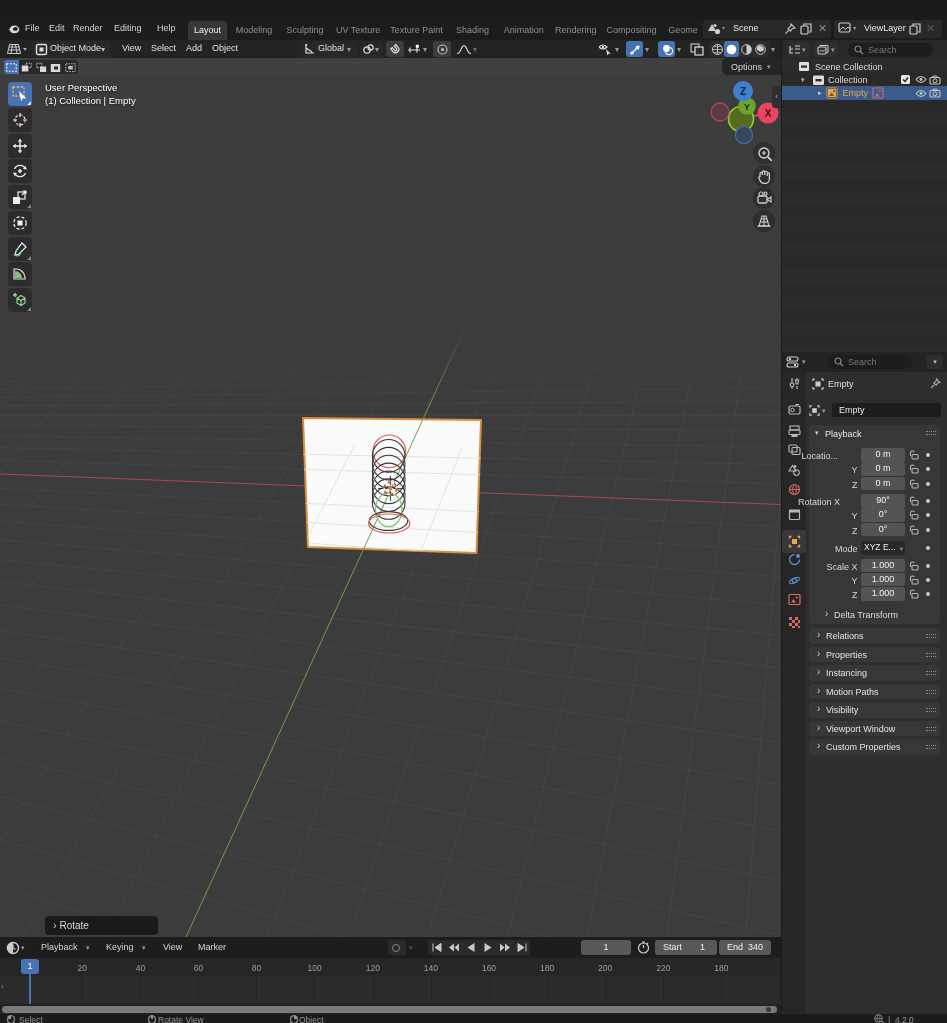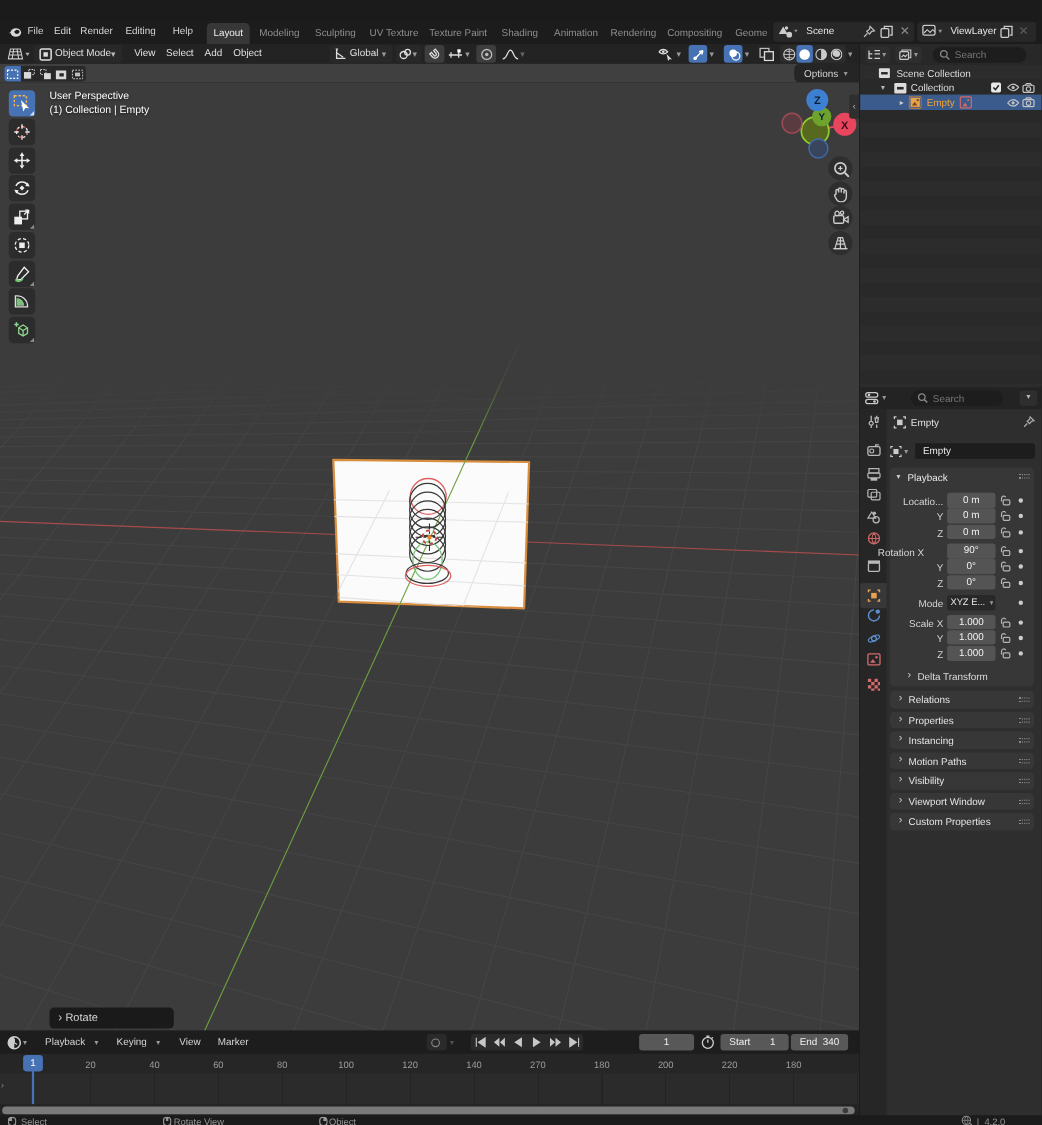--- a/index.html
+++ b/index.html
@@ -608,21 +608,21 @@
           <path d="M1 3 v-2 h2 M9 1 h2 v2 M11 9 v2 h-2 M3 11 h-2 v-2" stroke="#ccc" fill="none" stroke-width="1.2"></path>
           <rect x="3.5" y="3.5" width="5" height="5" fill="#ccc"></rect>
         </svg>
         <span class="abs" style="left:40px;top:55px;color:#999;font-size:7px">▾</span>
         <div class="abs" style="left:50px;top:51px;width:109px;height:14px;background:#1d1d1d;border-radius:0 3px 3px 0"></div>
         <span class="abs" style="left:57px;top:53px;color:#e8e8e8;font-size:9px">Empty</span>
         <div class="panel" style="top:73px;height:199px"></div>
         <span class="abs" style="left:33px;top:77px;color:#ccc;font-size:7px">▾</span>
         <span class="abs" style="left:43px;top:76.5px;color:#e8e8e8;font-size:9px">Playback</span>
         <div class="abs" style="left:144px;top:79px;width:10px;height:4px;border-top:1px dotted #8a8a8a;border-bottom:1px dotted #8a8a8a"></div>
-        <div class="prow" style="left:0;width:75.5px;top:99px;text-align:right">Locatio...</div>
+        <div class="prow" style="left:0;width:75.5px;top:99px;text-align:center">Locatio...</div>
         <div class="pfield" style="left:79px;top:96px;width:44px;height:13.5px;line-height:13.5px">0 m</div>
         <svg class="abs" style="left:126.5px;top:98px" width="10" height="10" viewBox="0 0 10 10">
           <rect x="3" y="4.5" width="6" height="4.5" rx="1" fill="none" stroke="#b5b5b5" stroke-width="1.1"></rect>
           <path d="M1.5 6 V3 a2 2 0 0 1 3.8-.9" fill="none" stroke="#b5b5b5" stroke-width="1.1"></path>
         </svg>
         <div class="abs" style="left:144px;top:101px;width:4px;height:4px;border-radius:50%;background:#ccc"></div>
         <div class="prow" style="left:0;width:75.5px;top:113.4px;text-align:right">Y</div>
         <div class="pfield" style="left:79px;top:110.4px;width:44px;height:13.5px;line-height:13.5px">0 m</div>
         <svg class="abs" style="left:126.5px;top:112.4px" width="10" height="10" viewBox="0 0 10 10">
           <rect x="3" y="4.5" width="6" height="4.5" rx="1" fill="none" stroke="#b5b5b5" stroke-width="1.1"></rect>
@@ -764,21 +764,21 @@
         </div>
       </div>
       <div id="ruler">
         <span class="abs" style="left:70.3px;top:5px;width:24px;text-align:center">20</span>
         <span class="abs" style="left:128.39999999999998px;top:5px;width:24px;text-align:center">40</span>
         <span class="abs" style="left:186.49999999999997px;top:5px;width:24px;text-align:center">60</span>
         <span class="abs" style="left:244.59999999999997px;top:5px;width:24px;text-align:center">80</span>
         <span class="abs" style="left:302.7px;top:5px;width:24px;text-align:center">100</span>
         <span class="abs" style="left:360.79999999999995px;top:5px;width:24px;text-align:center">120</span>
         <span class="abs" style="left:418.9px;top:5px;width:24px;text-align:center">140</span>
-        <span class="abs" style="left:476.99999999999994px;top:5px;width:24px;text-align:center">270</span>
+        <span class="abs" style="left:476.99999999999994px;top:5px;width:24px;text-align:center">160</span>
         <span class="abs" style="left:535.1px;top:5px;width:24px;text-align:center">180</span>
         <span class="abs" style="left:593.2px;top:5px;width:24px;text-align:center">200</span>
         <span class="abs" style="left:651.3px;top:5px;width:24px;text-align:center">220</span>
         <span class="abs" style="left:709.4px;top:5px;width:24px;text-align:center">180</span>
         <div class="abs" style="left:21px;top:1px;width:18px;height:15px;background:#4772b3;border-radius:3px;color:#fff;text-align:center;line-height:15px;font-size:9px">1</div>
       </div>
       <div id="tlbody">
         <div class="abs" style="left:82px;top:0;width:699px;height:28px;background:repeating-linear-gradient(90deg,#232323 0,#232323 1px,transparent 1px,transparent 58.1px)"></div>
         <div class="abs" style="left:29px;top:-3px;width:1.6px;height:31px;background:#4772b3"></div>
       </div>

